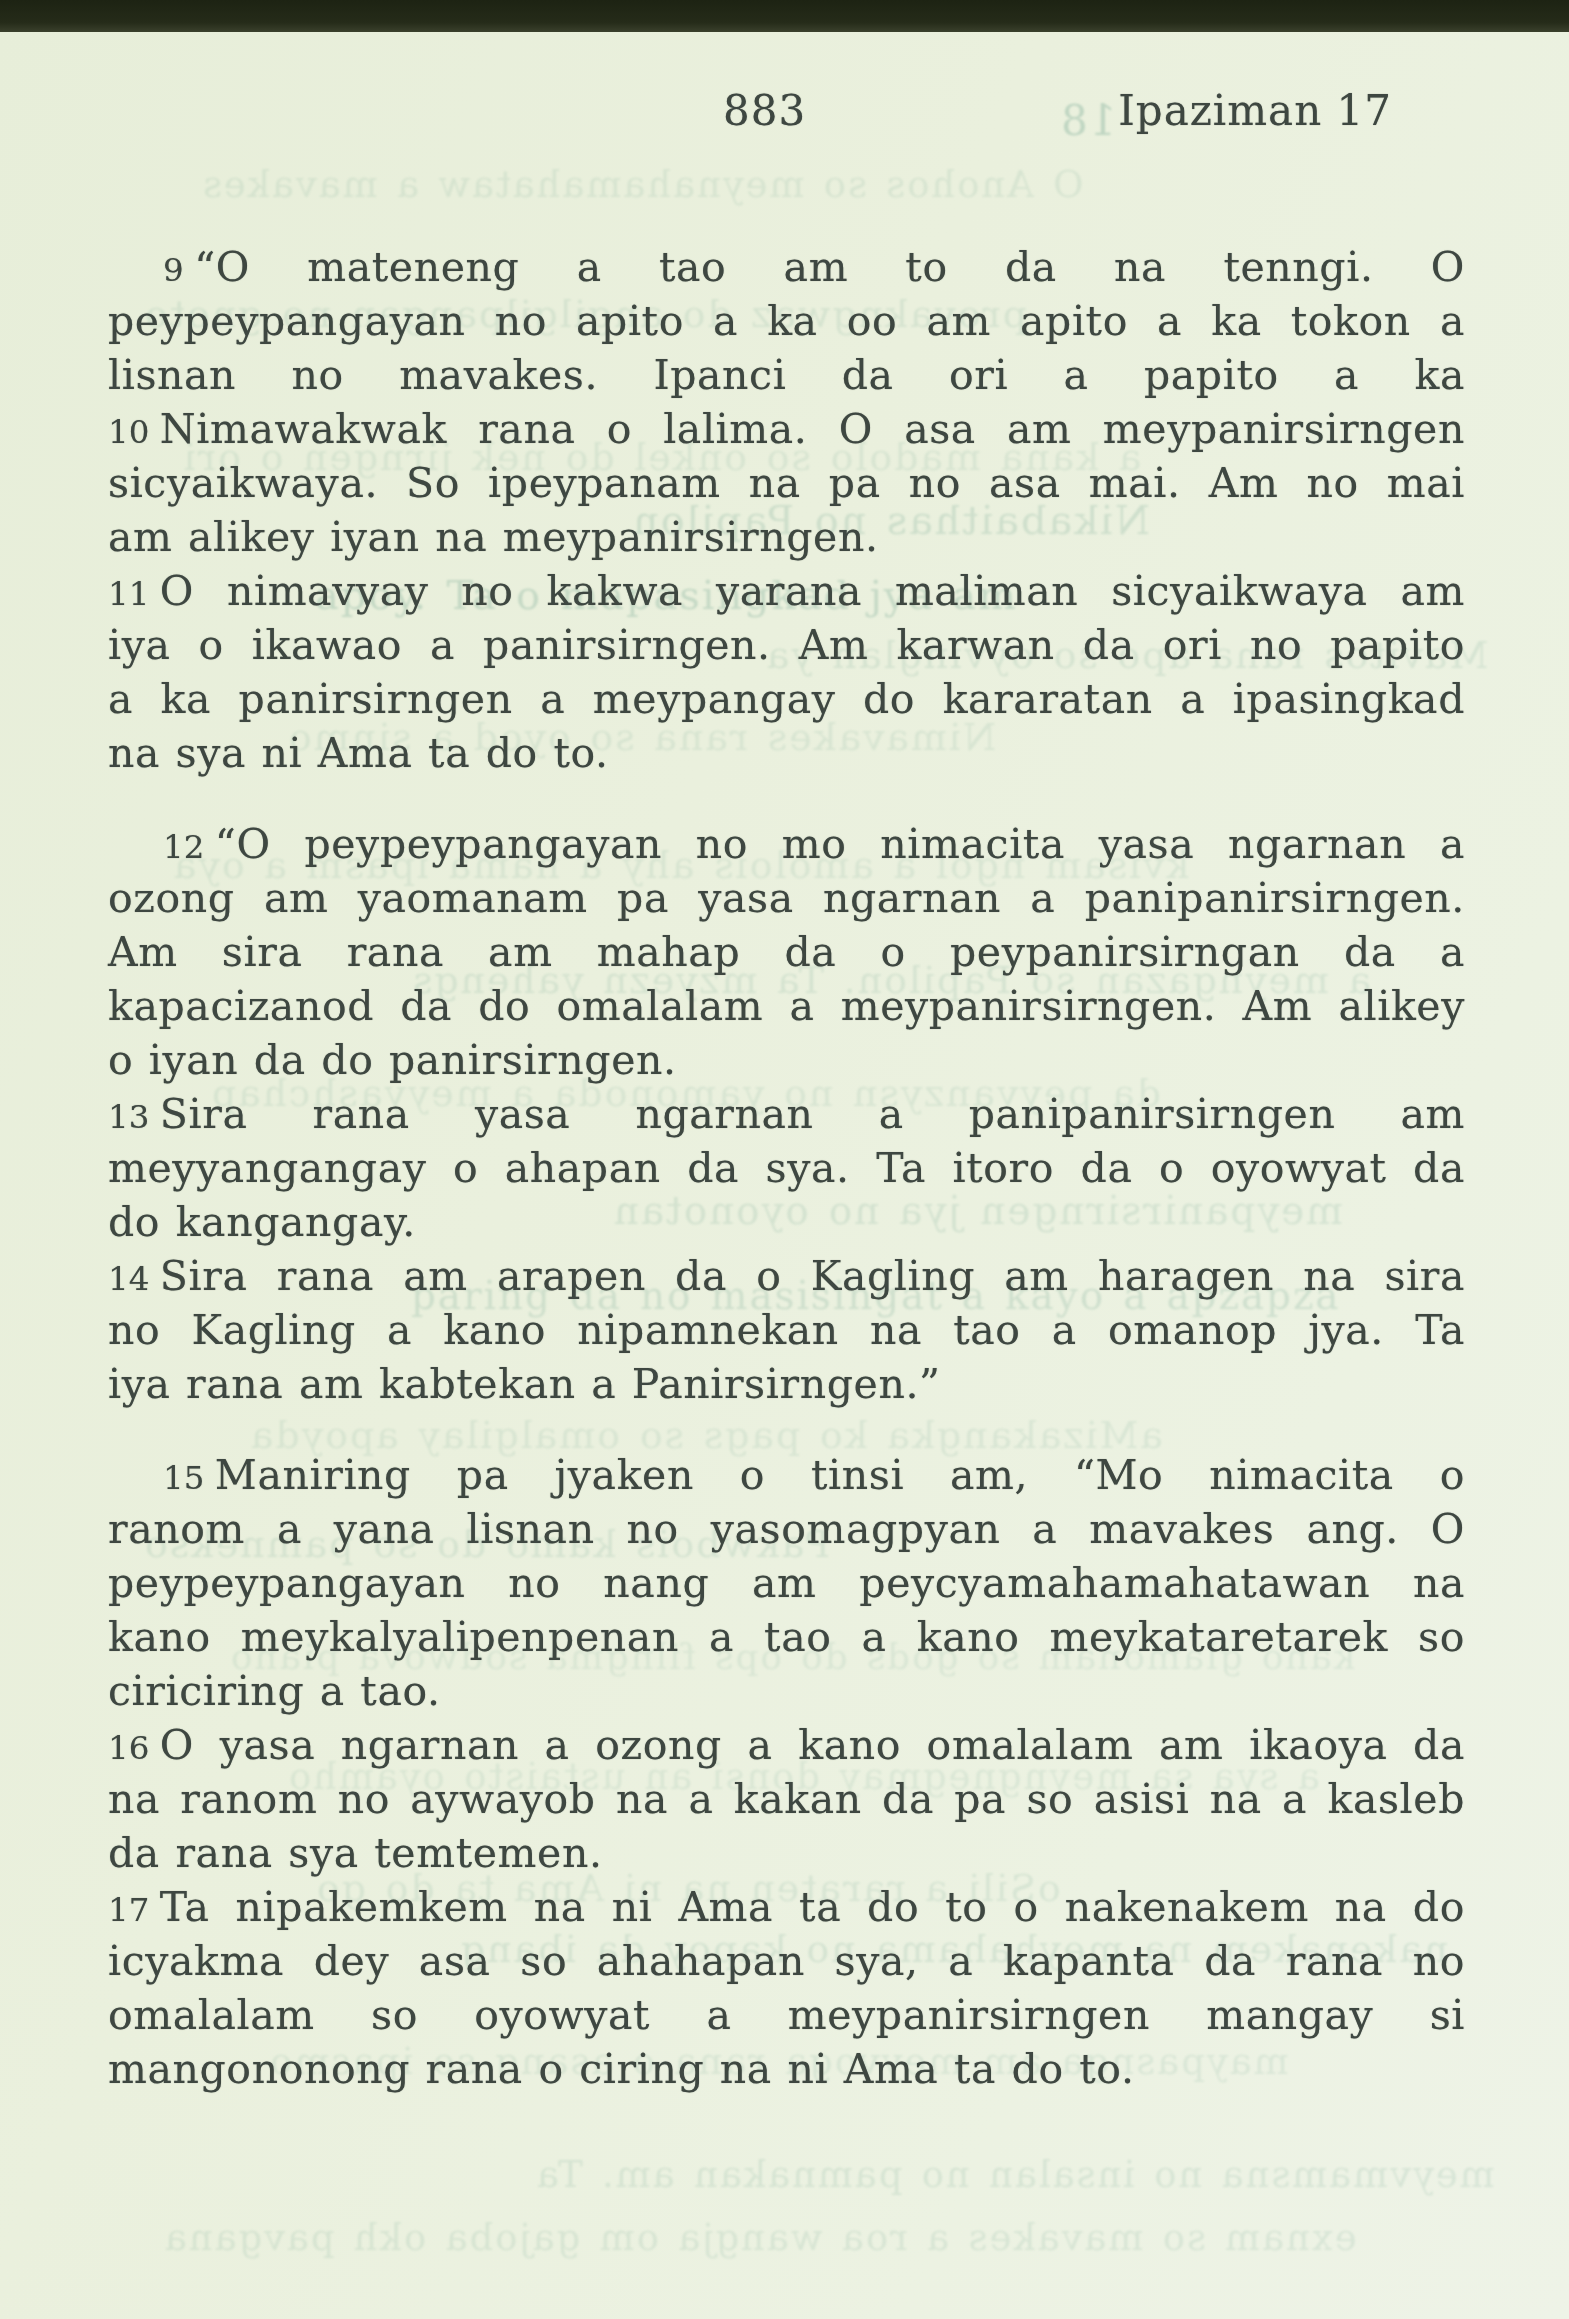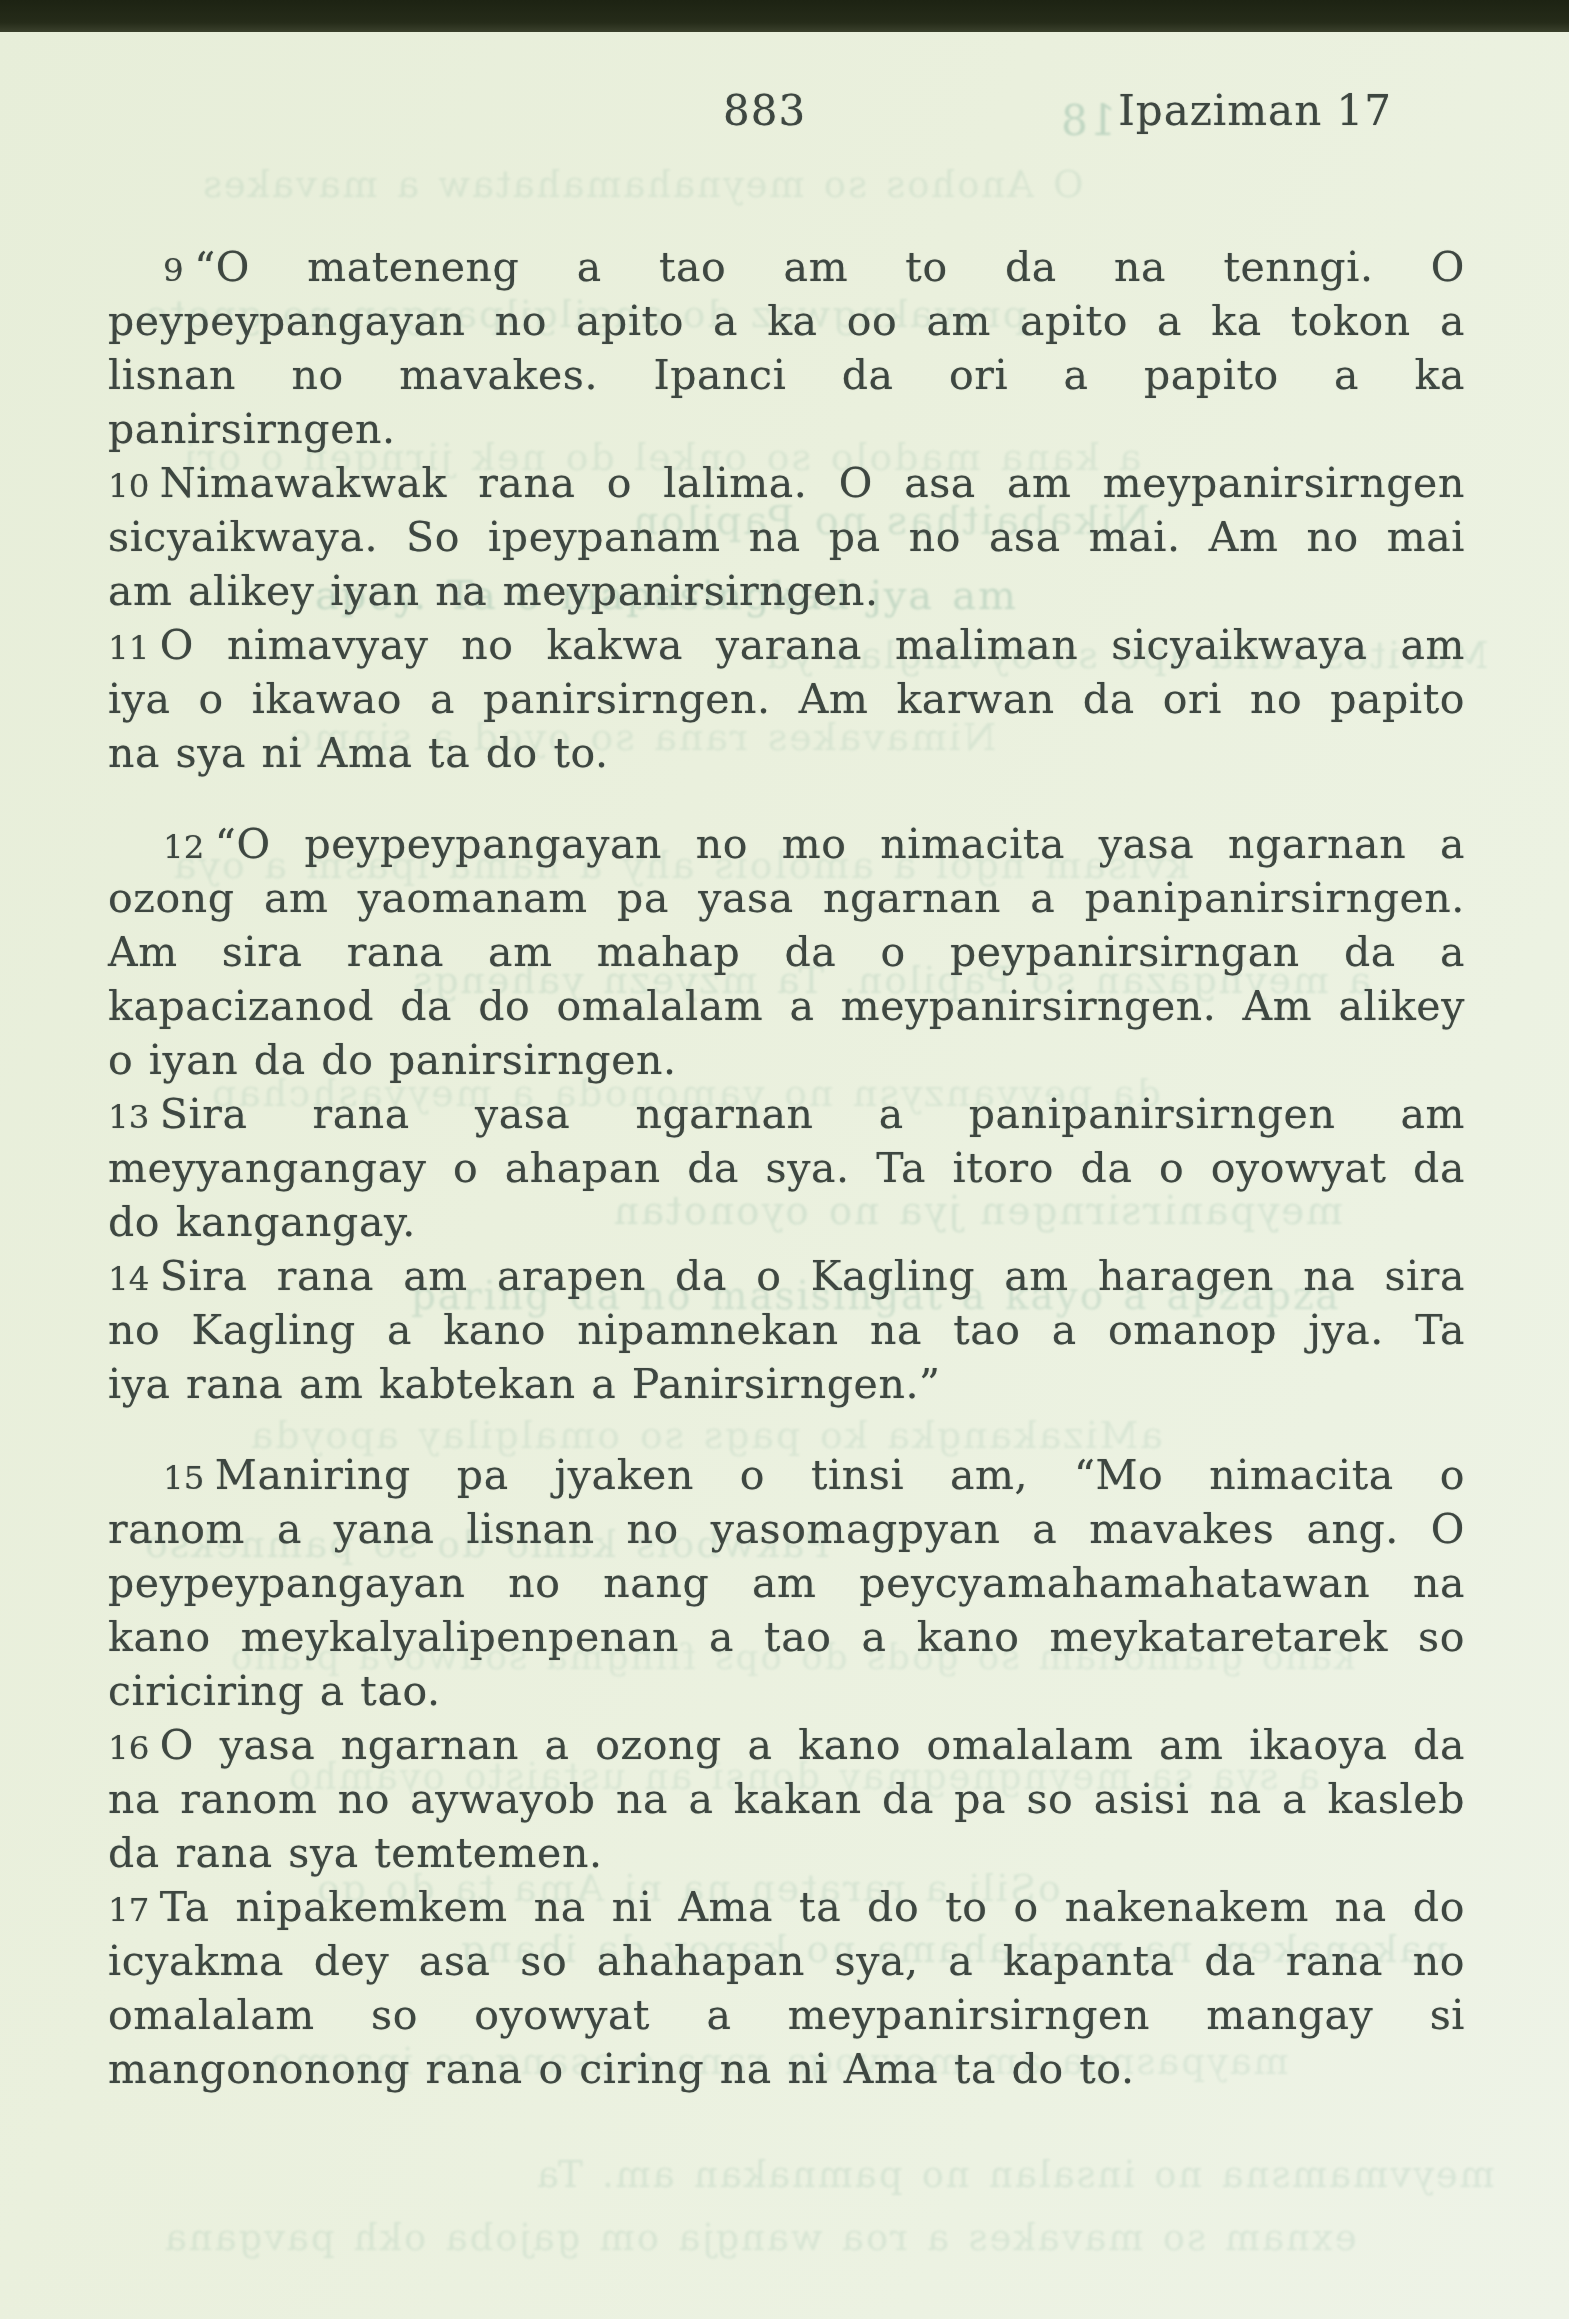--- a/index.html
+++ b/index.html
@@ -73,30 +73,30 @@
       <span class="ghost mir" style="left: 535px; top: 2153px; font-size: 37px; opacity: 0.15;">meyvmamsna no insalan no pamnakan am. Ta</span>
       <span class="ghost mir" style="left: 163px; top: 2216px; font-size: 37px; opacity: 0.14;">exnam so mavakes a roa wangja om gajoba okh pavgana</span>
     </div>
   <div id="page-number" class="header-text">883</div>
   <div id="running-head" class="header-text">Ipaziman 17</div>
   <div id="verses">
       <div>
         <div class="vline indent"><span class="vnum">9</span>“O mateneng a tao am to da na tenngi. O</div>
         <div class="vline">peypeypangayan no apito a ka oo am apito a ka tokon a</div>
         <div class="vline">lisnan no mavakes. Ipanci da ori a papito a ka</div>
-        <div class="vline last">panirsirngen.</div>
       </div>
       <div>
         <div class="vline"><span class="vnum">10</span>Nimawakwak rana o lalima. O asa am meypanirsirngen</div>
         <div class="vline">sicyaikwaya. So ipeypanam na pa no asa mai. Am no mai</div>
         <div class="vline last">am alikey iyan na meypanirsirngen.</div>
       </div>
       <div>
         <div class="vline"><span class="vnum">11</span>O nimavyay no kakwa yarana maliman sicyaikwaya am</div>
         <div class="vline">iya o ikawao a panirsirngen. Am karwan da ori no papito</div>
+        <div class="vline">a ka panirsirngen a meypangay do kararatan a ipasingkad</div>
         <div class="vline last">na sya ni Ama ta do to.</div>
       </div>
       <div>
         <div class="vline indent"><span class="vnum">12</span>“O peypeypangayan no mo nimacita yasa ngarnan a</div>
         <div class="vline">ozong am yaomanam pa yasa ngarnan a panipanirsirngen.</div>
         <div class="vline">Am sira rana am mahap da o peypanirsirngan da a</div>
         <div class="vline">kapacizanod da do omalalam a meypanirsirngen. Am alikey</div>
         <div class="vline last">o iyan da do panirsirngen.</div>
       </div>
       <div>

